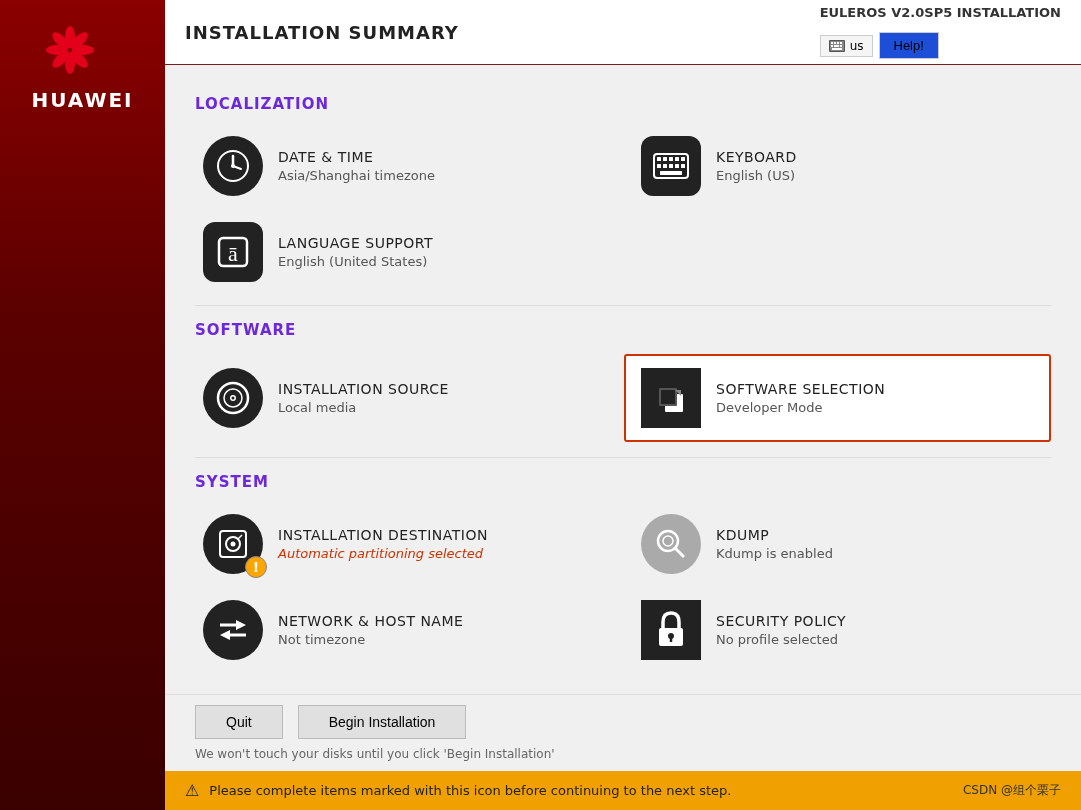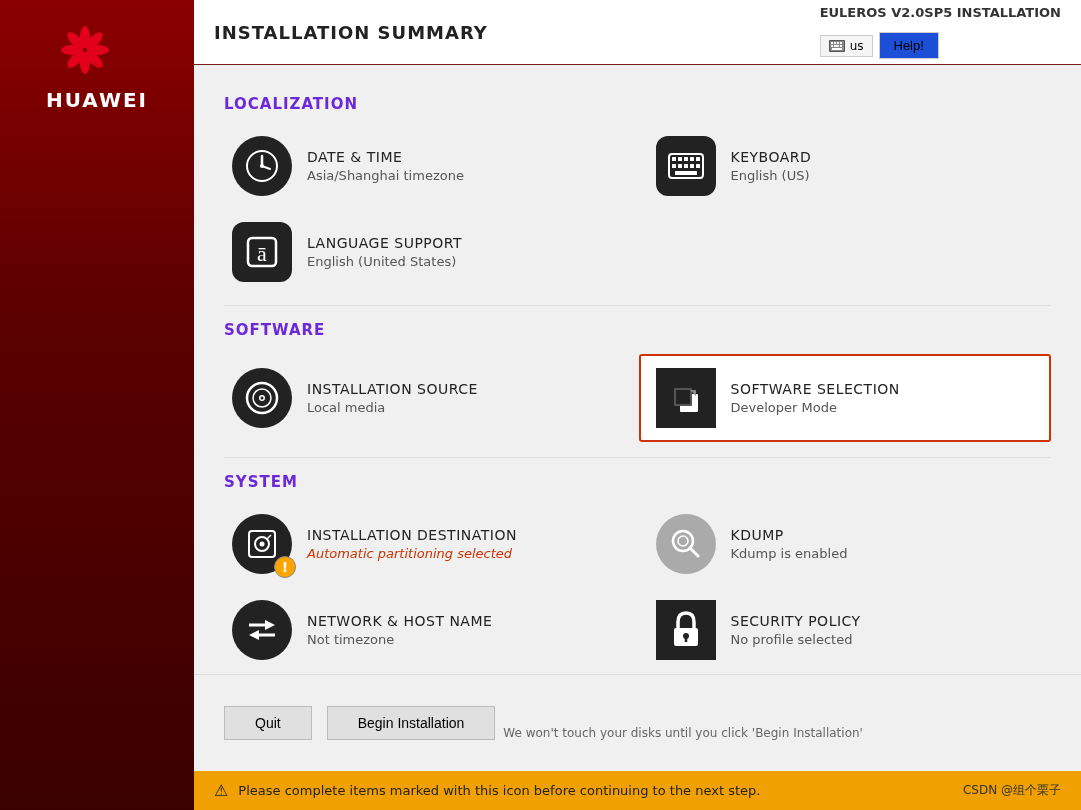--- a/index.html
+++ b/index.html
@@ -7,21 +7,21 @@
       width: 1081px;
       height: 810px;
       font-family: 'DejaVu Sans', Arial, sans-serif;
       background: #f0f0f0;
       overflow: hidden;
       display: flex;
     }
 
     
     .sidebar {
-      width: 194px;
+      width: 165px;
       height: 810px;
       background: linear-gradient(to bottom, #8b0000 0%, #5a0000 40%, #3a0000 100%);
       display: flex;
       flex-direction: column;
       align-items: center;
       padding-top: 20px;
       flex-shrink: 0;
     }
     .logo-area {
       display: flex;
@@ -184,23 +184,24 @@
 
     .divider {
       height: 1px;
       background: #ddd;
       margin: 15px 0;
     }
 
     
     .footer-area {
       background: #f0f0f0;
-      padding: 31px 30px;
-      display: flex;
-      align-items: flex-end;
+      padding: 10px 30px;
+      display: flex;
+      flex-direction: column;
+      align-items: flex-start;
       gap: 8px;
       border-top: 1px solid #ddd;
     }
     .footer-buttons {
       display: flex;
       gap: 15px;
     }
     .btn-quit {
       background: #e0e0e0;
       border: 1px solid #bbb;

